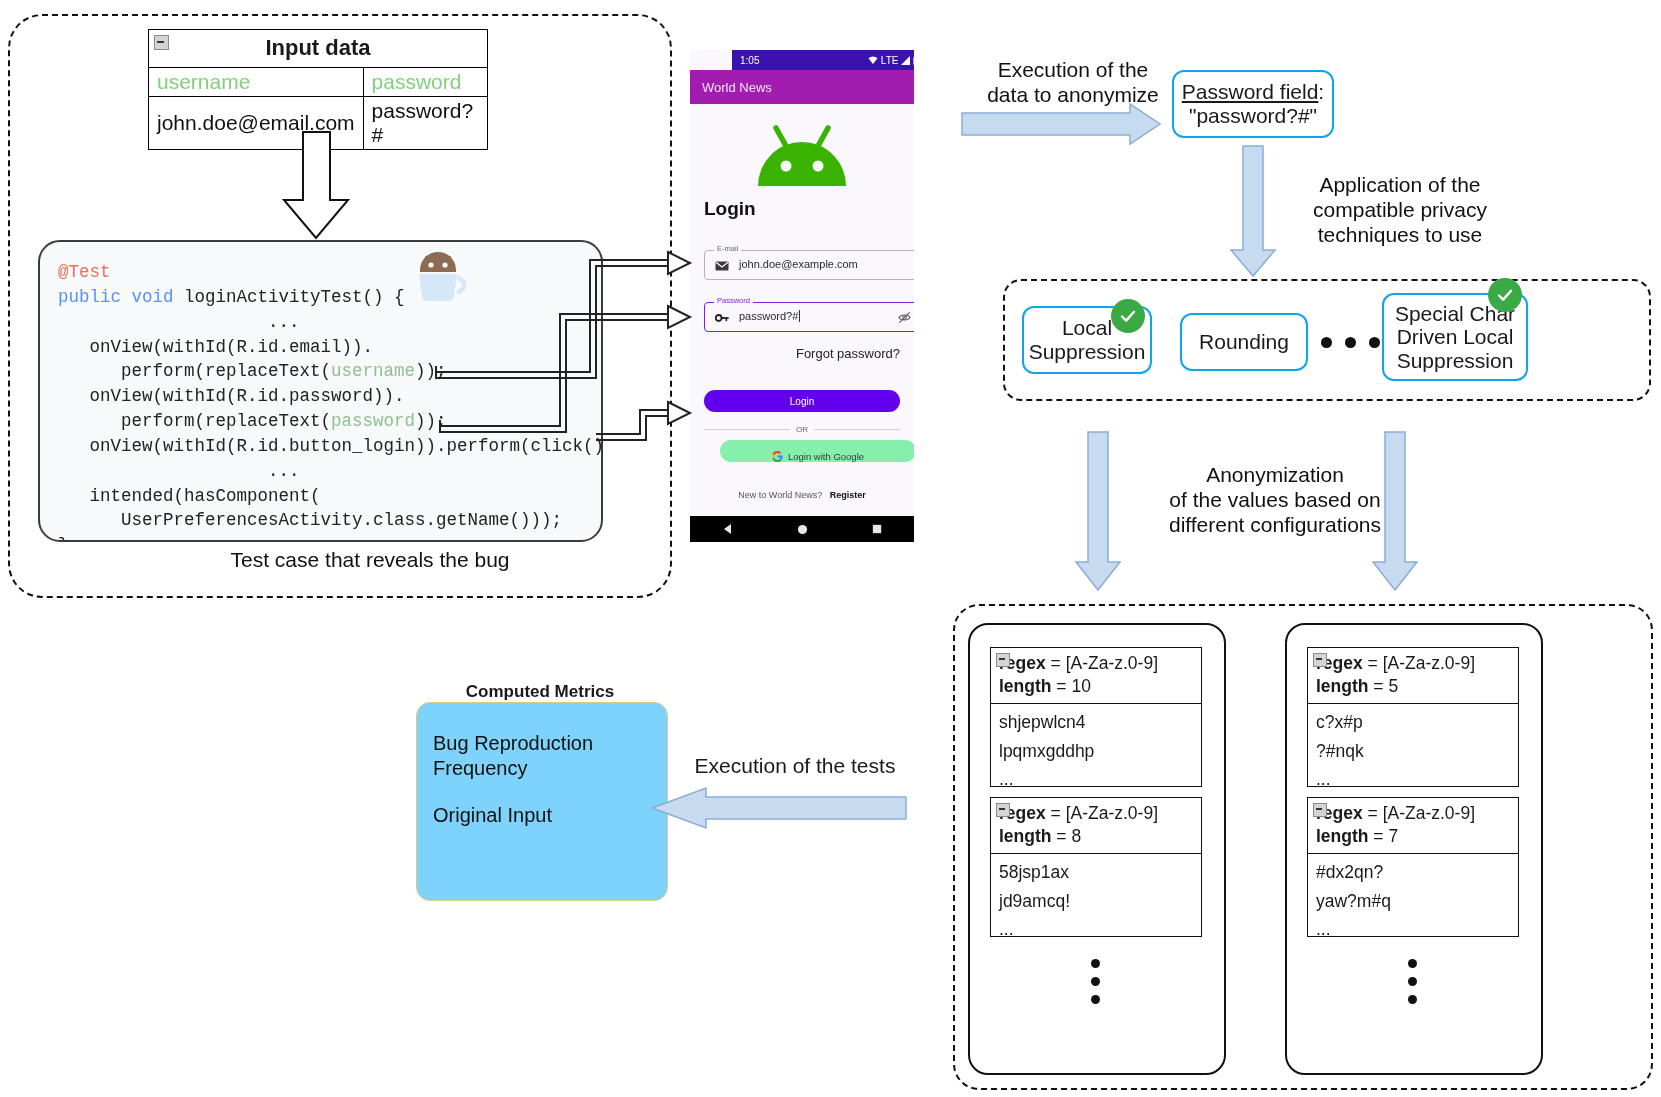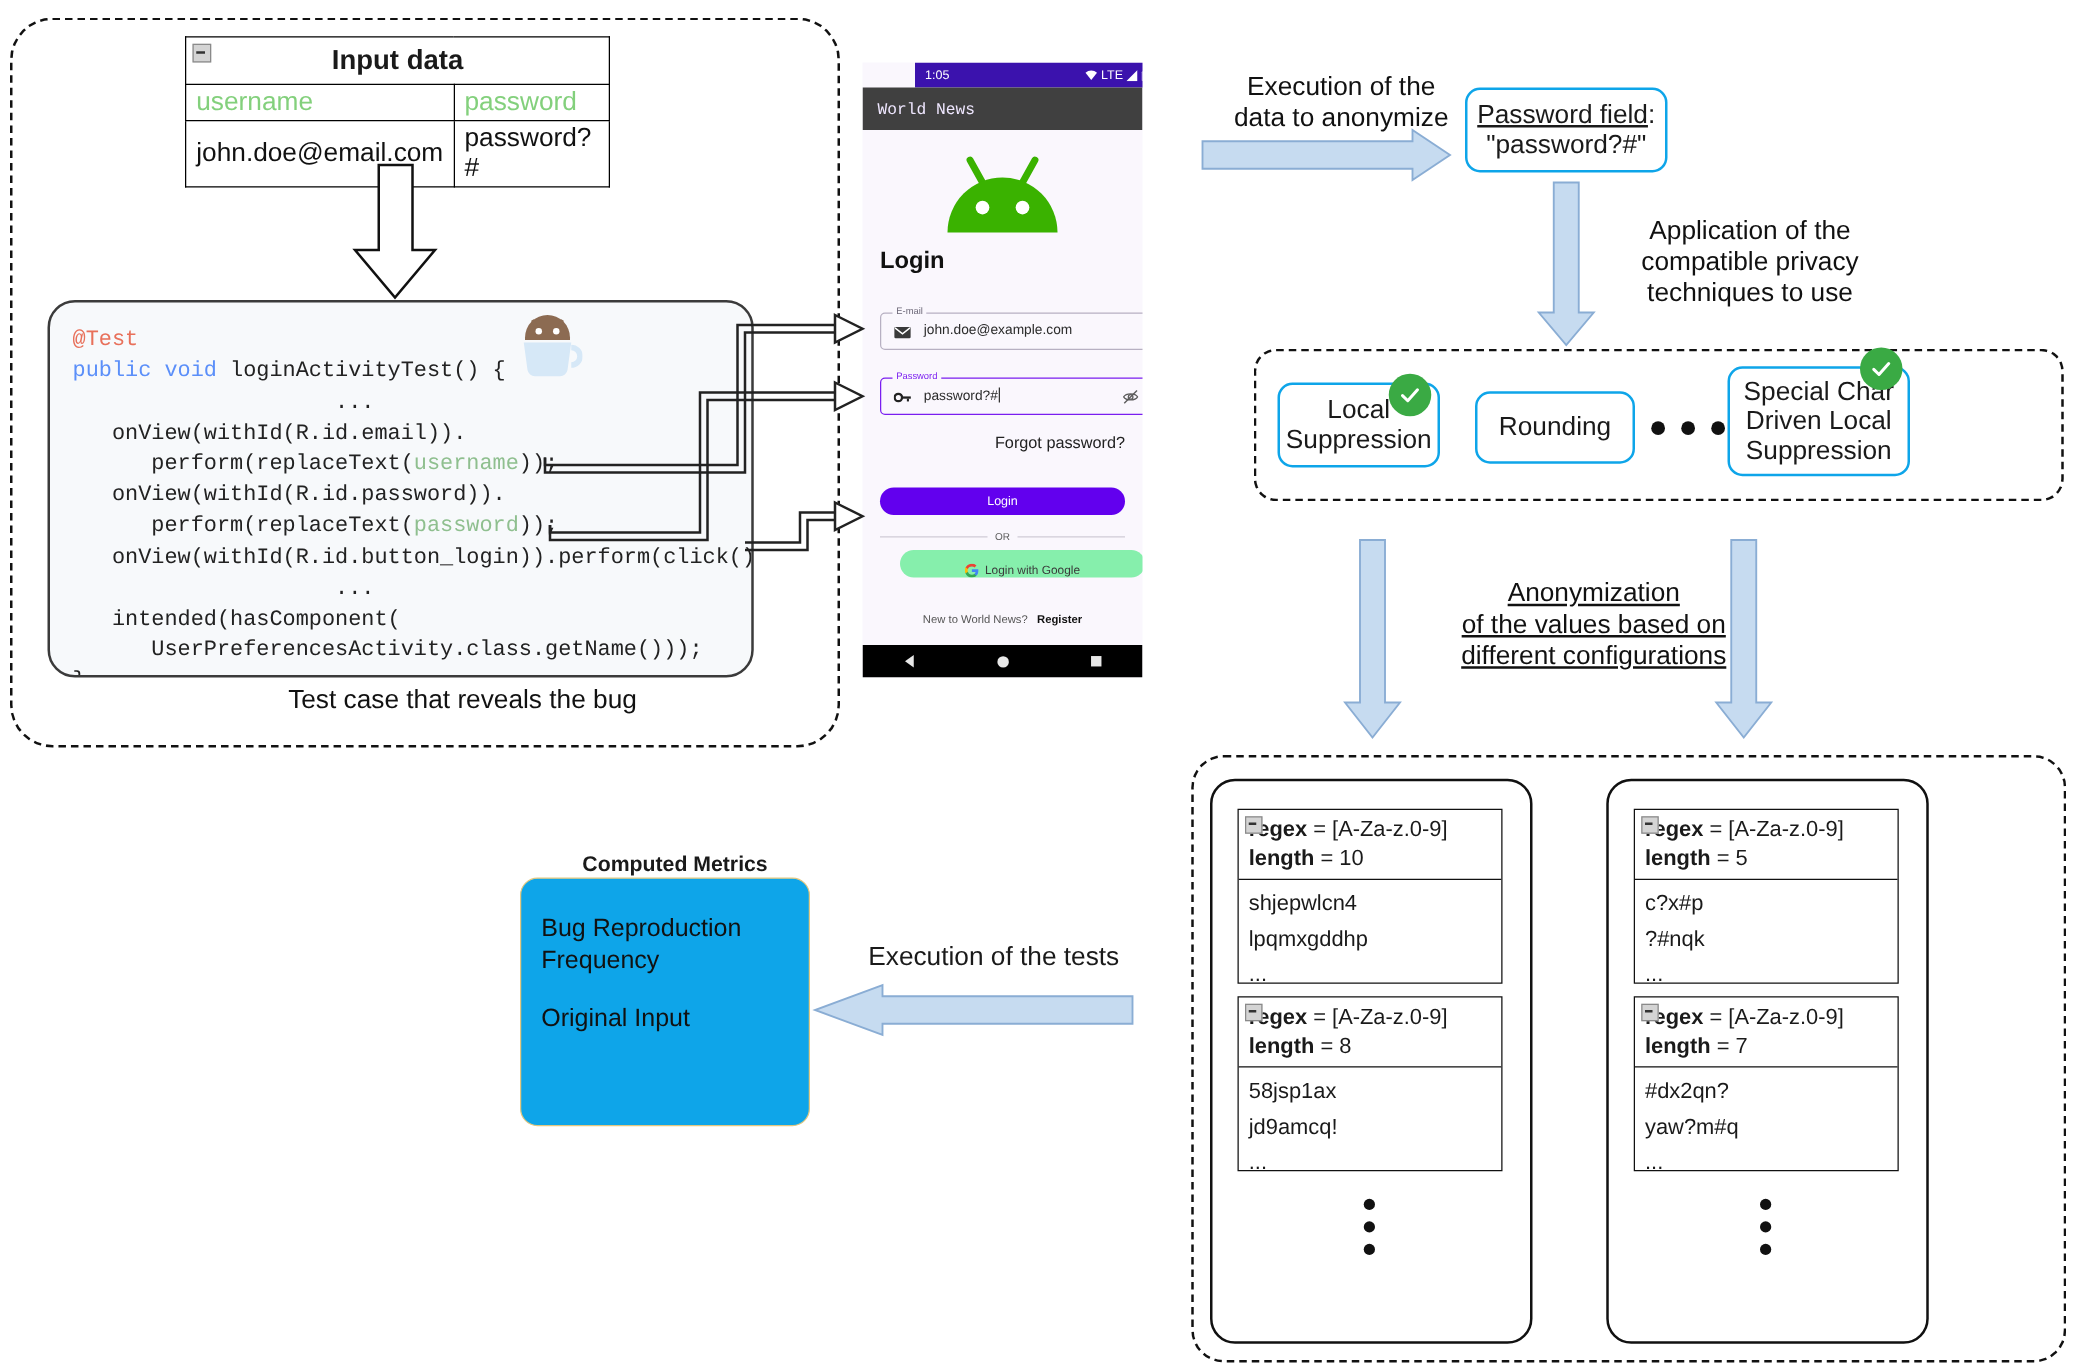--- a/index.html
+++ b/index.html
@@ -66,24 +66,23 @@
   #phone{
     left:690px;top:50px;width:224px;height:492px;background:#faf7fd;
     overflow:hidden;
   }
   #status-bar{
     position:absolute;left:0;top:0;width:100%;height:20px;background:#3b12ad;
     color:#fff;font-size:10px;display:flex;align-items:center;
     justify-content:space-between;padding:0 8px;box-sizing:border-box;margin-left:42px;
   }
   #app-bar{
-    position:absolute;left:0;top:20px;width:100%;height:34px;background:#404040;
+    position:absolute;left:0;top:20px;width:100%;height:34px;background:#a21caf;
     color:#efe7ff;font-size:13px;display:flex;align-items:center;padding-left:12px;
     box-sizing:border-box;
-    font-family:Liberation Mono, monospace;
   }
   #droid{position:absolute;left:62px;top:74px;width:100px;height:66px;}
   #login-title{
     position:absolute;left:14px;top:148px;font-size:19px;font-weight:bold;color:#111;
   }
   .tf{
     position:absolute;left:14px;width:216px;height:30px;border:1px solid #b7b0c2;
     border-radius:4px;background:transparent;box-sizing:border-box;
   }
   .tf.focused{border:1.6px solid #7a1ef0;}
@@ -189,21 +188,21 @@
   .vdots{
     position:absolute;display:flex;flex-direction:column;gap:9px;align-items:center;
   }
   .vdots span{width:9px;height:9px;border-radius:50%;background:#111;display:block;}
 
   
   #metrics-title{
     left:430px;top:682px;width:220px;text-align:center;font-size:17px;font-weight:bold;
   }
   #metrics-box{
-    left:416px;top:702px;width:232px;height:199px;background:#0ea5e9;
+    left:416px;top:702px;width:252px;height:199px;background:#7dd3fc;
     border:1.5px solid #e2c77f;border-radius:14px;box-sizing:border-box;
     padding:28px 16px;font-size:20px;line-height:1.25;color:#111;
   }
   #exec-label{left:660px;top:754px;width:270px;text-align:center;font-size:21px;}
 
   svg.overlay{position:absolute;left:0;top:0;width:1661px;height:1097px;pointer-events:none;}
   .barrow{fill:#c6dbf0;stroke:#8aadd4;stroke-width:1.5;}
   .wirearrow{fill:#ffffff;stroke:#222;stroke-width:2;}
 </style>
 </head>
@@ -389,21 +388,21 @@
   <div>Special Char</div>
   <div>Driven Local</div>
   <div>Suppression</div>
 </div>
 <div class="check" style="left:1488px;top:278px;">
   <svg viewBox="0 0 20 20">
       <path d="M4 10.5 L8.2 14.6 L16 5.8" fill="none" stroke="#fff" stroke-width="2.4" stroke-linecap="round" stroke-linejoin="round"></path>
     </svg>
 </div>
 
-<div class="note" style="left:1130px;top:462px;width:290px;text-decoration:underline;">
+<div class="note" style="left:1130px;top:462px;width:290px;">
   <div>Anonymization</div>
   <div>of the values based on</div>
   <div>different configurations</div>
 </div>
 
 <div class="abs" id="results-dashed"></div>
 
 <div class="result-group" id="group-left">
   <div class="cfg-card" style="left:20px;top:22px;width:212px;height:140px;">
     <div class="cfg-head">

